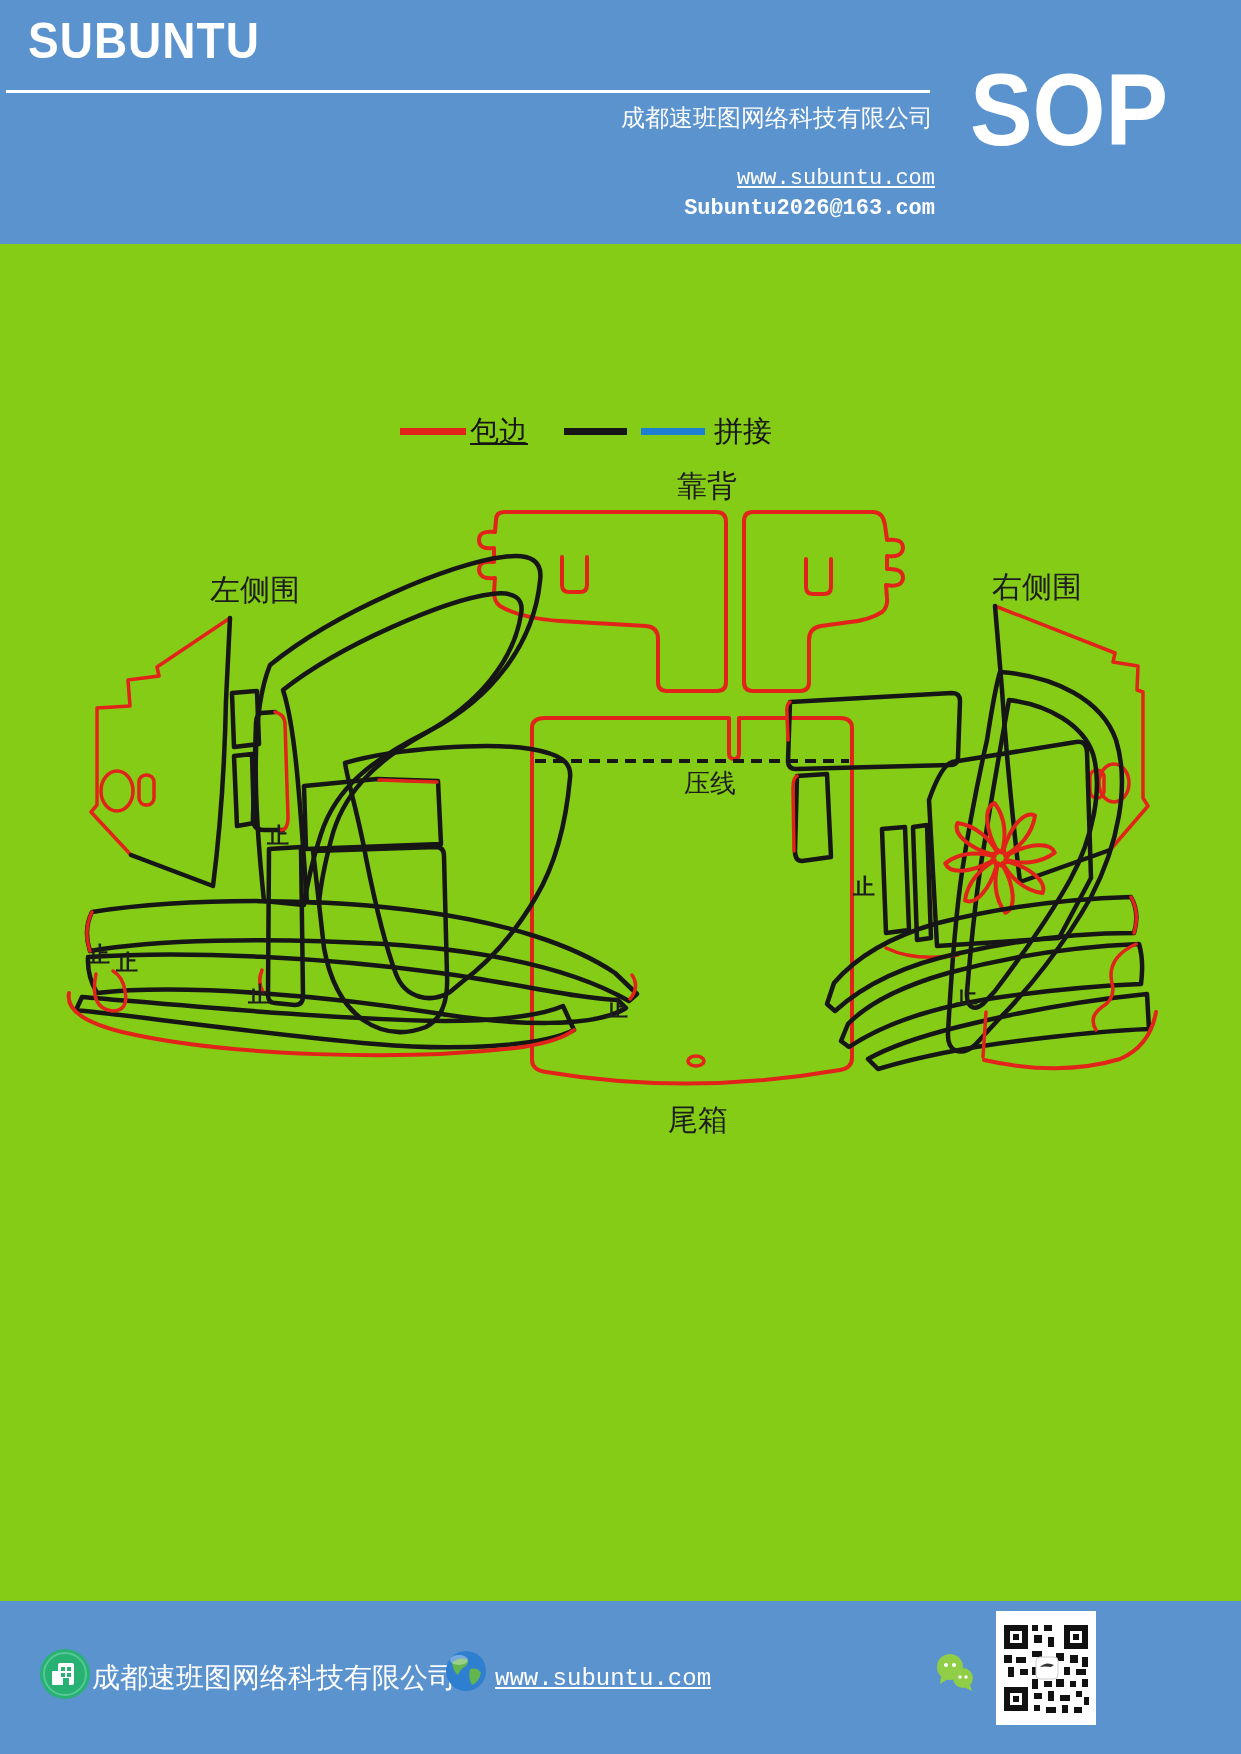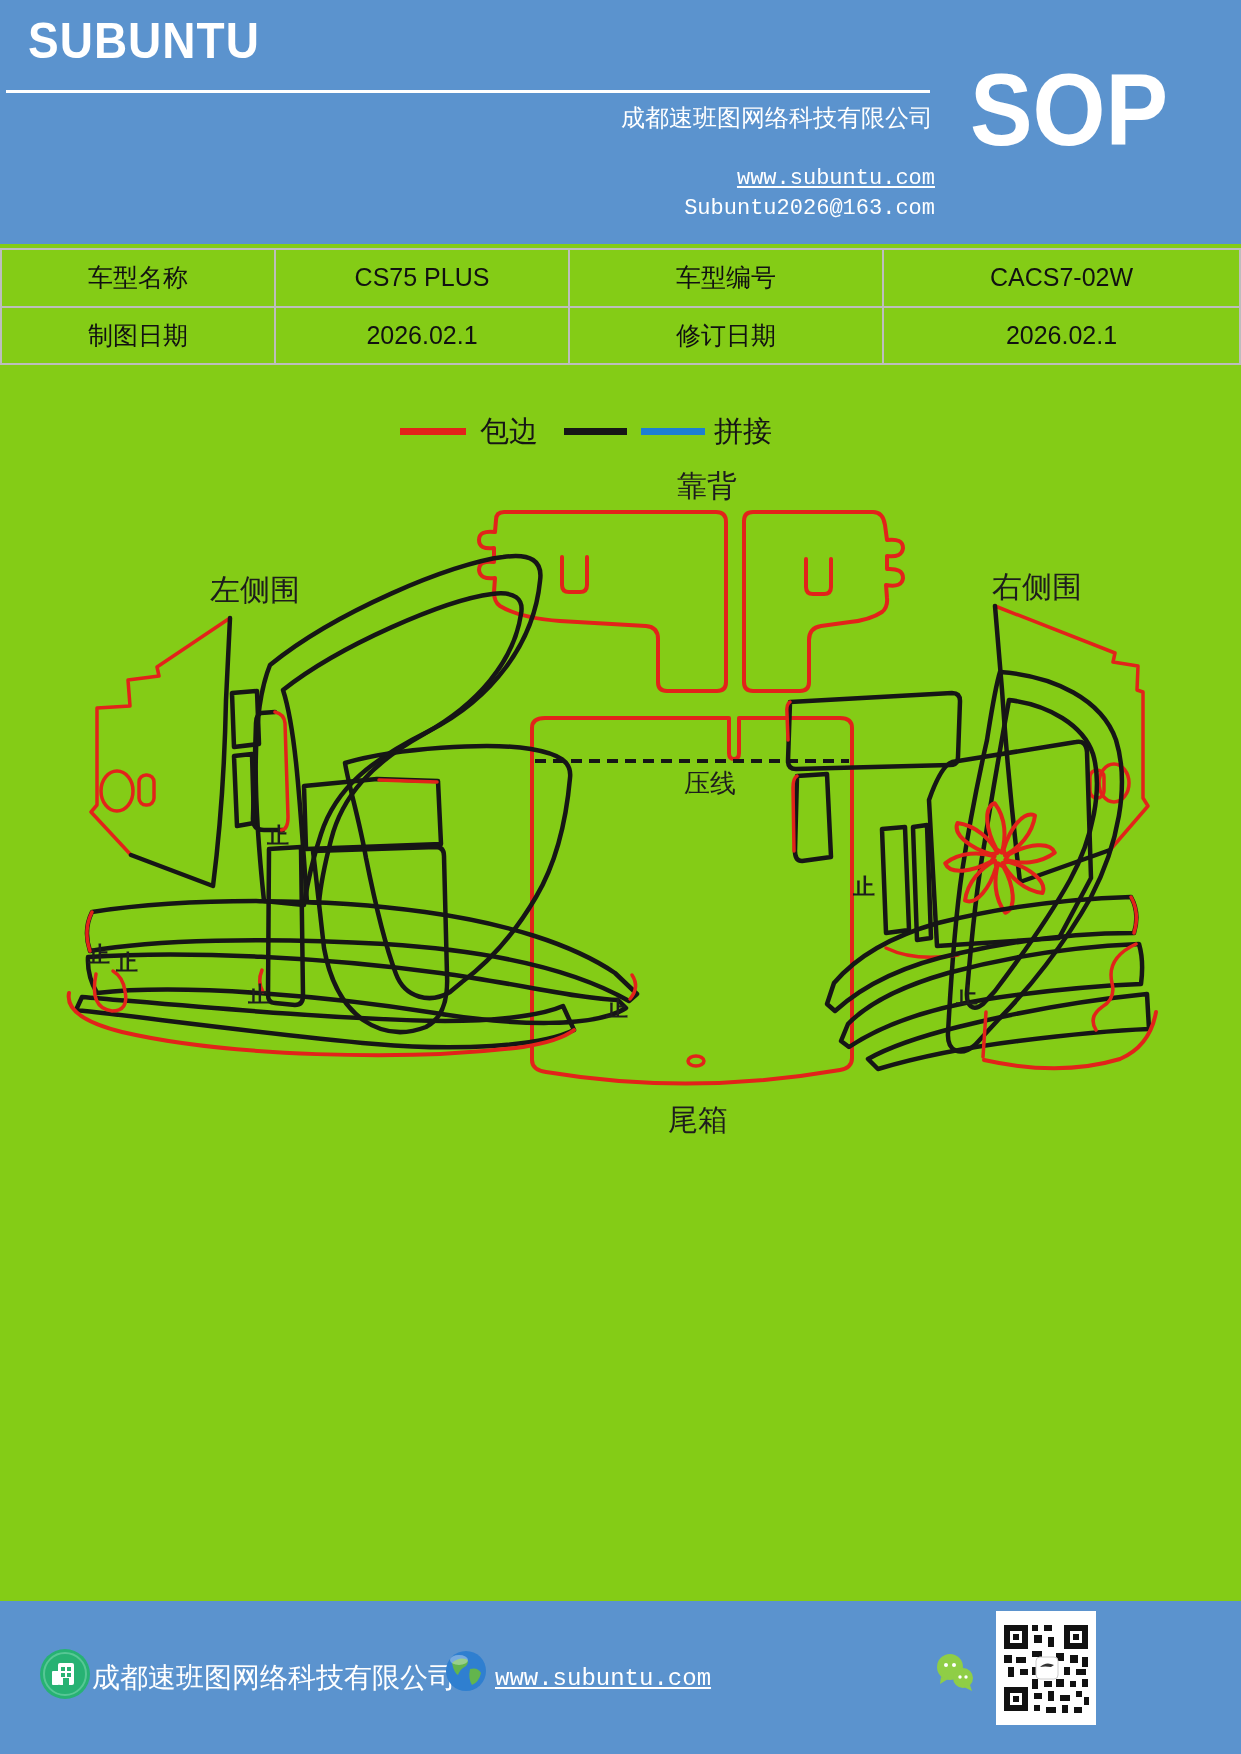--- a/index.html
+++ b/index.html
@@ -7,36 +7,36 @@
         font-family:"Liberation Sans",sans-serif;overflow:hidden;}
   
   .header{position:absolute;top:0;left:0;width:1241px;height:244px;background:#5b93ce;color:#fff;}
   .logo{position:absolute;left:28px;top:12px;font-size:46px;font-weight:800;letter-spacing:1px;
         transform:scaleY(1.08);transform-origin:left top;}
   .header-rule{position:absolute;left:6px;top:90px;width:924px;height:3px;background:#fff;}
   .doc-title{position:absolute;left:30px;top:140px;font-size:38px;font-family:"Liberation Serif",serif;}
   .hdr-company{position:absolute;top:102px;right:308px;font-size:24px;font-family:"Liberation Serif",serif;}
   .hdr-site{position:absolute;top:166px;right:306px;font-size:22px;font-family:"Liberation Mono","DejaVu Sans Mono",monospace;
         text-decoration:underline;color:#fff;}
-  .hdr-mail{position:absolute;top:196px;right:306px;font-size:22px;font-family:"Liberation Mono","DejaVu Sans Mono",monospace;}
+  .hdr-mail{position:absolute;top:196px;right:306px;font-size:22px;font-family:"Liberation Mono","DejaVu Sans Mono",monospace;font-weight:bold;}
   .sop{position:absolute;left:970px;top:52px;font-size:102px;font-weight:700;
         transform:scaleX(.92);transform-origin:left top;}
   
   .info{position:absolute;top:248px;left:0;width:1241px;height:117px;border-collapse:collapse;}
   .info td{border:2px solid #bdbdbd;text-align:center;vertical-align:middle;font-size:25px;color:#111;}
   .info td.lbl{font-family:"Liberation Serif",serif;}
   .info td.val{font-family:"Liberation Sans",sans-serif;}
   
   .legend{position:absolute;top:404px;left:0;width:1241px;height:50px;}
   .sw{position:absolute;top:24px;height:7px;}
   .sw.red{left:400px;width:66px;background:#e2231a;}
   .sw.blk{left:564px;width:63px;background:#161616;}
   .sw.blu{left:641px;width:64px;background:#1d7fd2;}
   .lg-lbl{position:absolute;top:8px;font-size:29px;font-family:"Liberation Serif",serif;color:#161616;}
-  .lg-lbl.b1{left:480px;} .lg-lbl.b2{left:714px;}
+  .lg-lbl.b1{left:470px;text-decoration:underline;} .lg-lbl.b2{left:714px;}
   
   .diagram{position:absolute;top:0;left:0;width:1241px;height:1754px;pointer-events:none;}
   .diagram text{font-family:"Liberation Serif",serif;fill:#1d1d1d;}
   .dlabel{font-size:30px;}
   .stop{font-size:22px;font-weight:bold;}
   
   .footer{position:absolute;top:1601px;left:0;width:1241px;height:153px;background:#5b93ce;color:#fff;}
   .ft-company{position:absolute;left:92px;top:58px;font-size:28px;font-family:"Liberation Serif",serif;}
   .ft-site{position:absolute;left:495px;top:64px;font-size:24px;color:#fff;
         font-family:"Liberation Mono","DejaVu Sans Mono",monospace;text-decoration:underline;}
@@ -49,36 +49,20 @@
 
   <div class="header">
     <div class="logo">SUBUNTU</div>
     <div class="header-rule"></div>
     <div class="hdr-company">成都速班图网络科技有限公司</div>
     <a class="hdr-site" href="#">www.subuntu.com</a>
     <div class="hdr-mail">Subuntu2026@163.com</div>
     <div class="sop">SOP</div>
   </div>
 
-  <table class="info">
-    <tbody>
-        <tr>
-      <td class="lbl" style="width:270px">车型名称</td>
-      <td class="val" style="width:290px">CS75 PLUS</td>
-      <td class="lbl" style="width:310px">车型编号</td>
-      <td class="val">CACS7-02W</td>
-    </tr>
-    <tr>
-      <td class="lbl">制图日期</td>
-      <td class="val">2026.02.1</td>
-      <td class="lbl">修订日期</td>
-      <td class="val">2026.02.1</td>
-    </tr>
-  </tbody>
-    </table>
 
   <div class="legend">
     <div class="sw red"></div>
     <div class="lg-lbl b1">包边</div>
     <div class="sw blk"></div>
     <div class="sw blu"></div>
     <div class="lg-lbl b2">拼接</div>
   </div>
 
   <svg class="diagram" viewBox="0 0 1241 1754">

